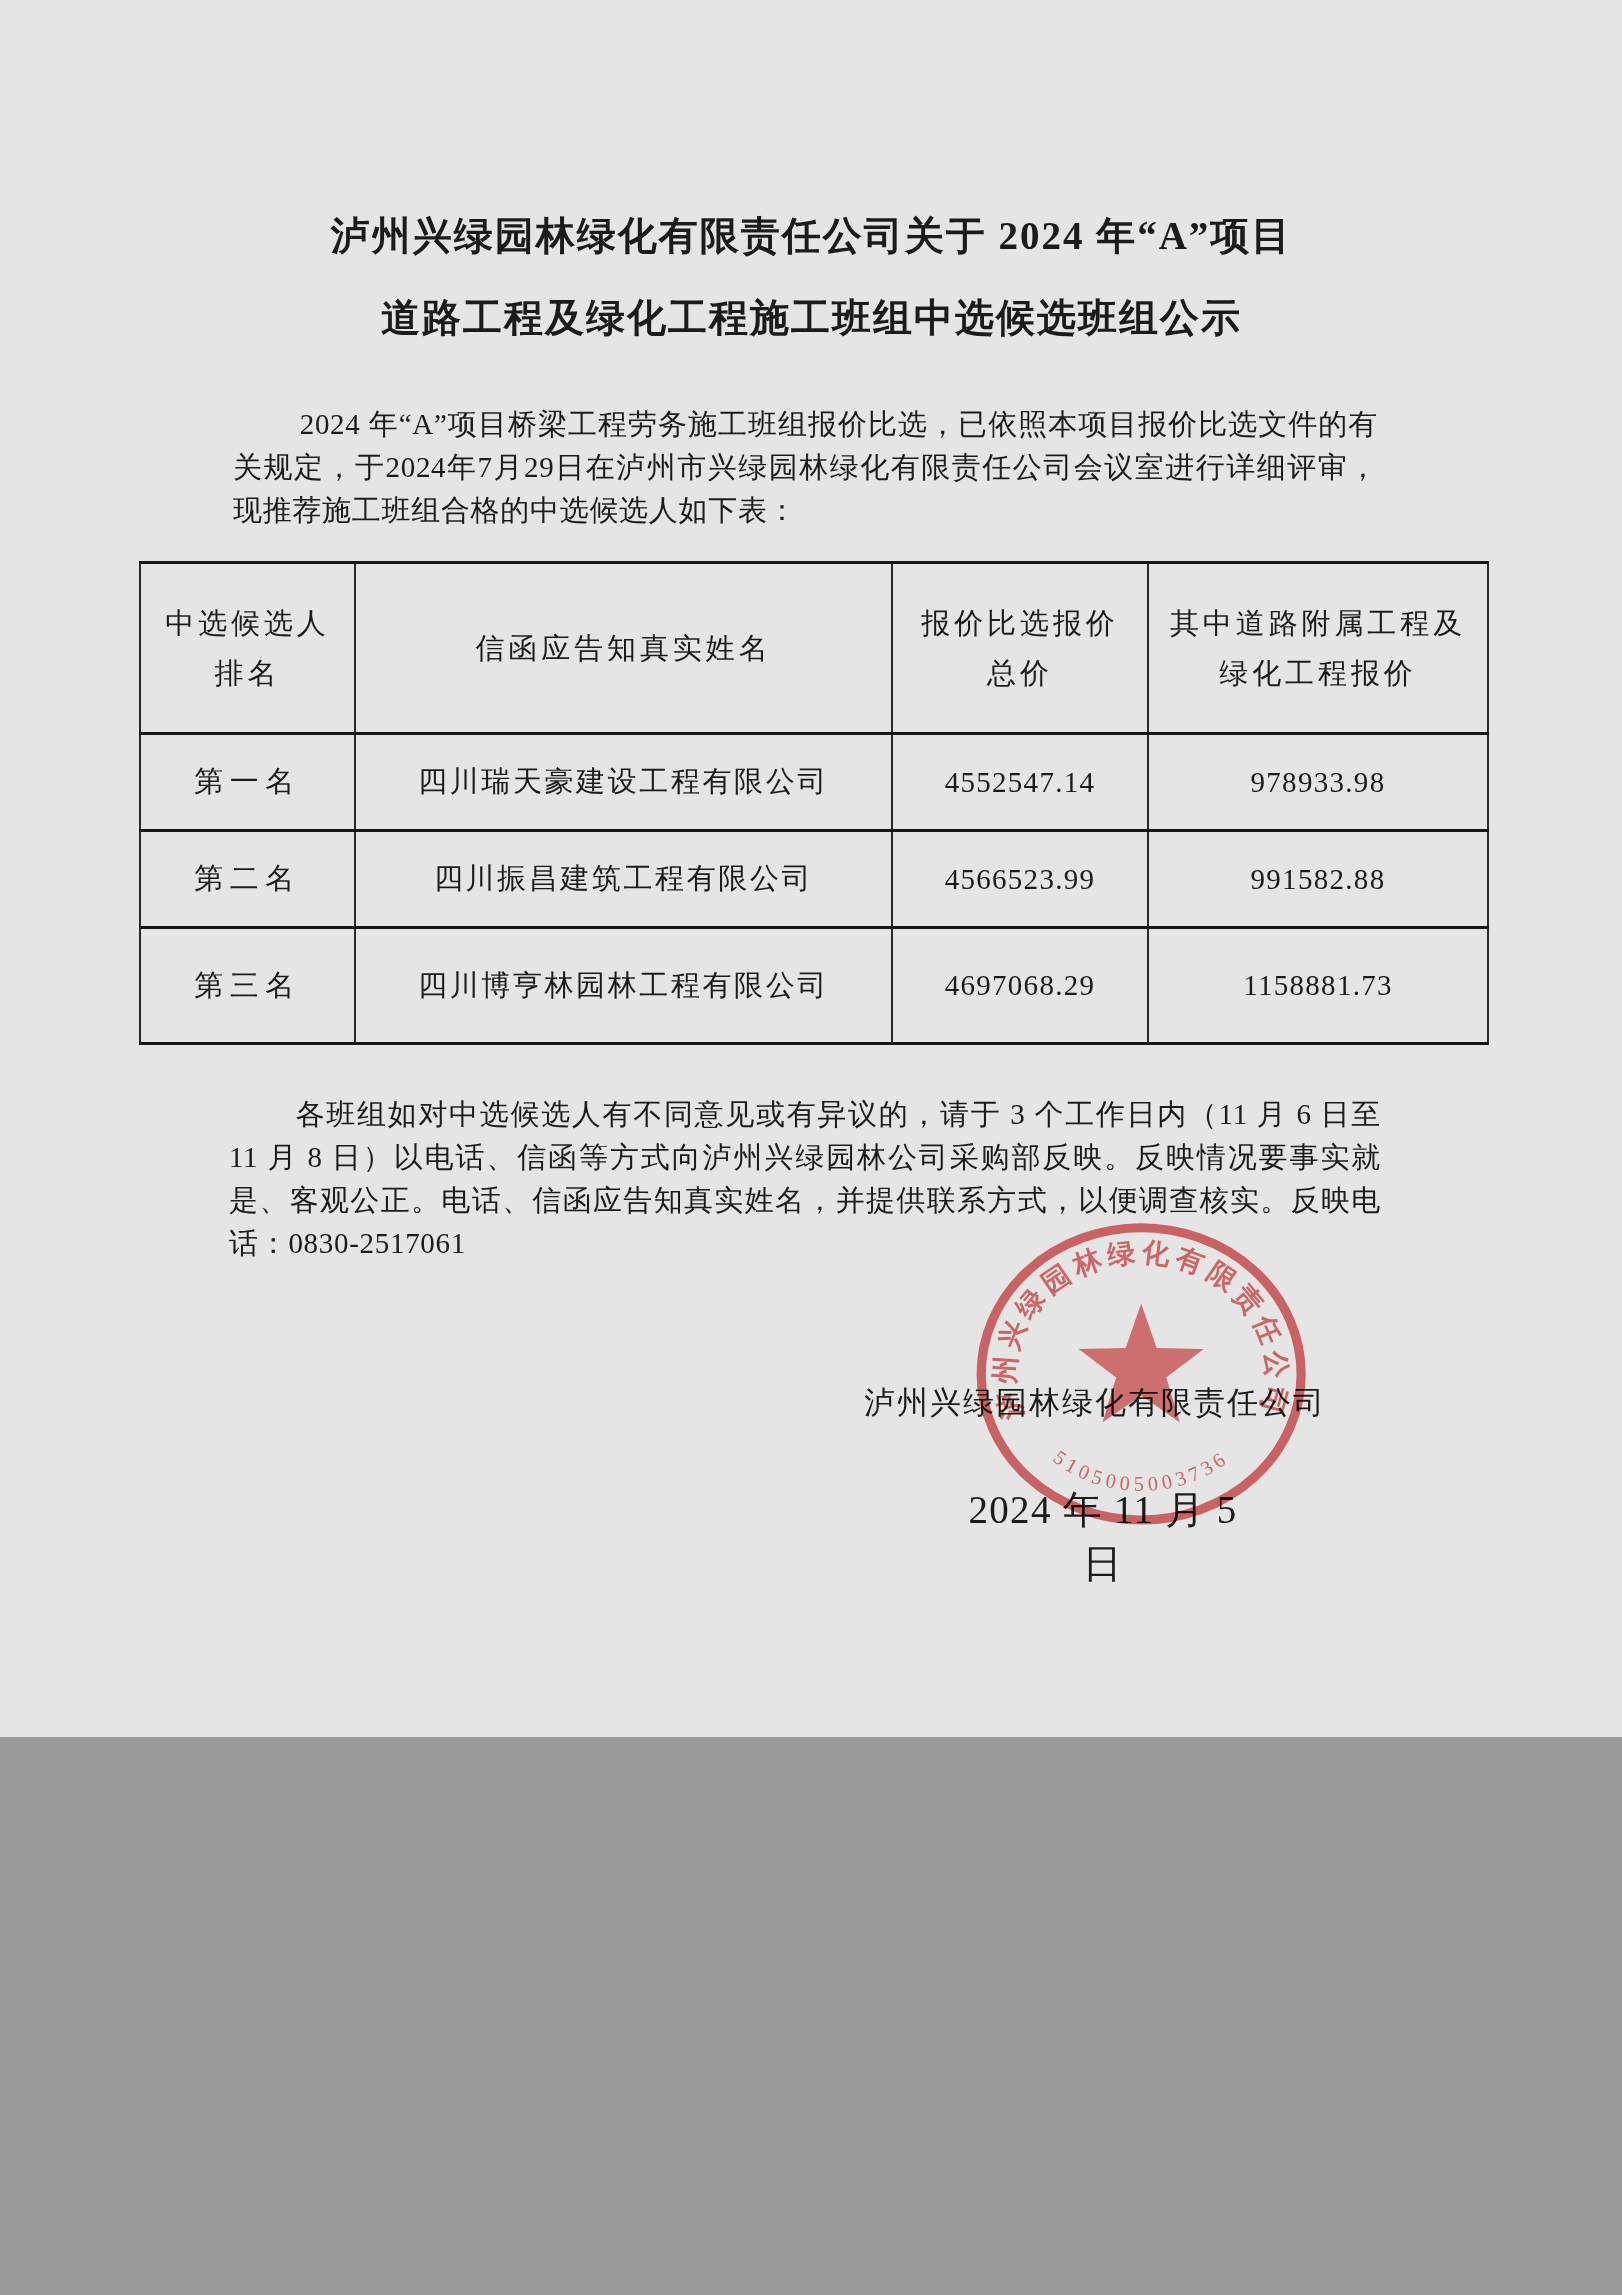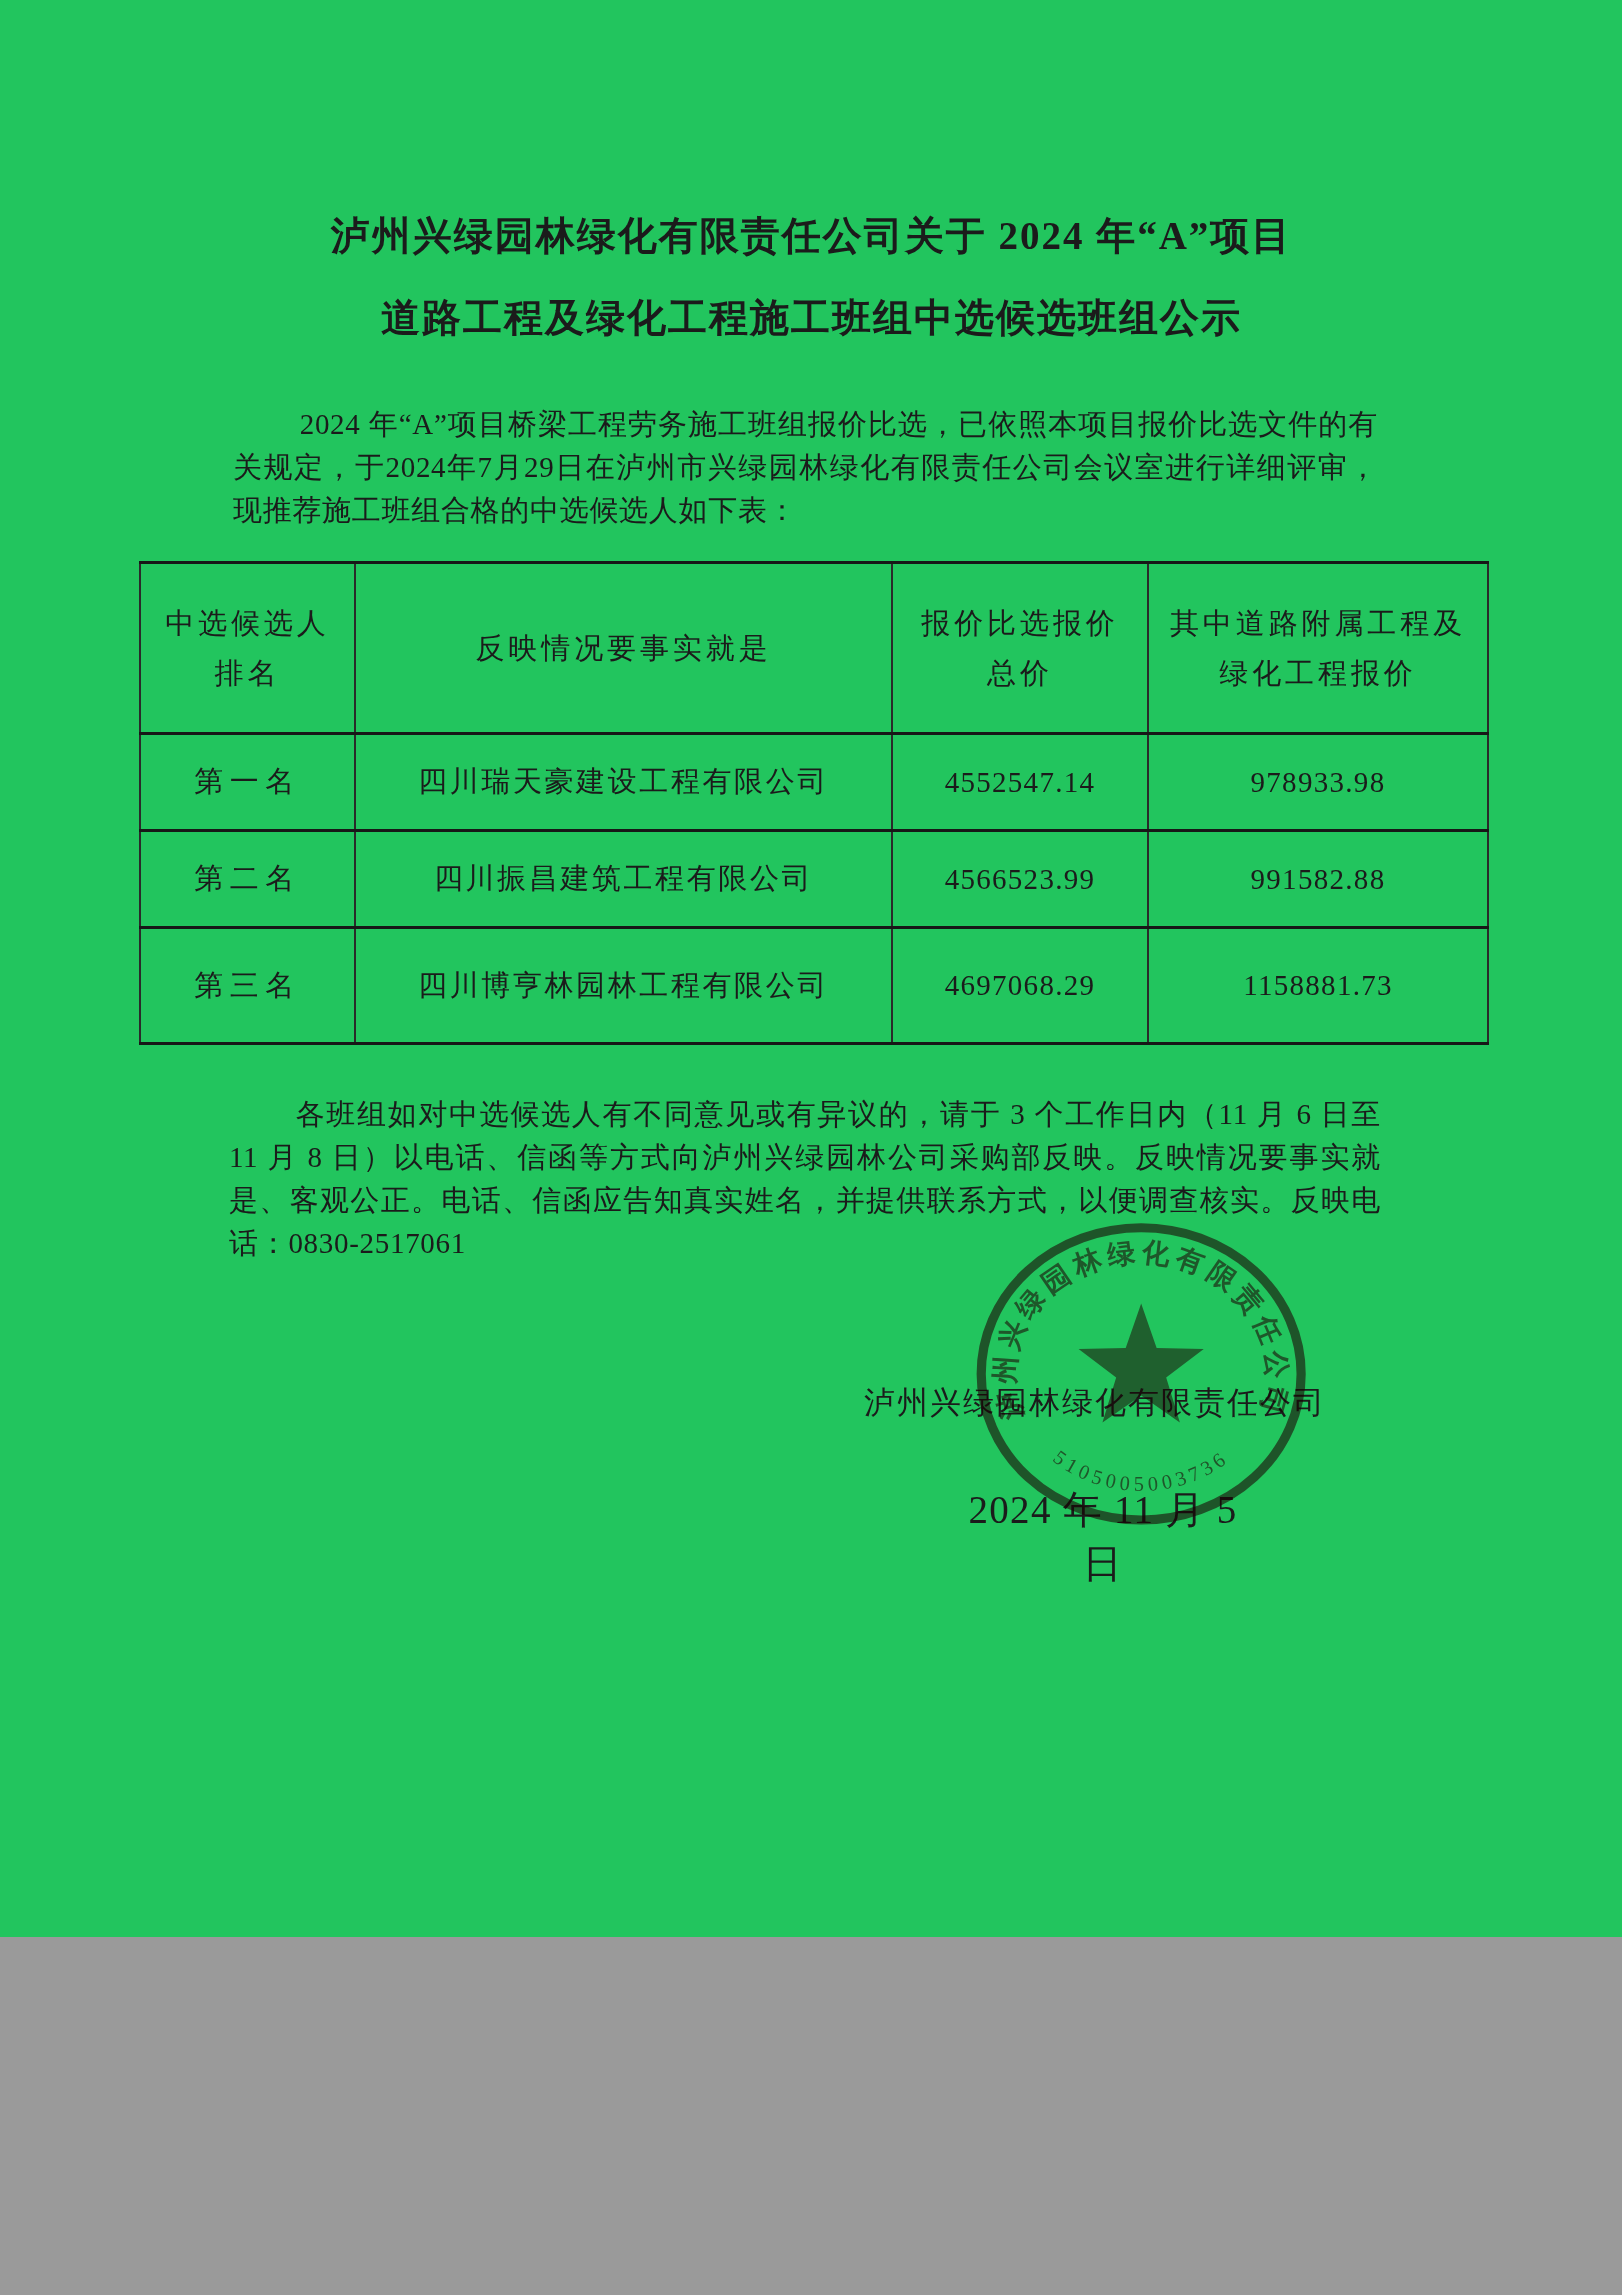--- a/index.html
+++ b/index.html
@@ -1,19 +1,19 @@
 <!DOCTYPE html>
 <html style="font-size:10.5px"><head>
 <meta charset="utf-8">
 <style>
   html,body{margin:0;padding:0;background:#9a9a9a;}
   .page{
     position:relative;
-    width:1623px;height:1937px;
-    background:#22c55e;
+    width:1623px;height:1737px;
+    background:#e5e5e5;
     font-family:"Liberation Serif","DejaVu Serif",serif;
     color:#1b1b1b;
     overflow:hidden;
   }
   .doc-title{
     position:absolute;top:195px;left:0;width:100%;
     text-align:center;font-weight:700;
     font-size:39px;line-height:82px;
     letter-spacing:2px;
   }
@@ -85,21 +85,21 @@
     <colgroup>
       <col style="width:215px">
       <col style="width:537px">
       <col style="width:256px">
       <col style="width:340px">
     </colgroup>
     <tbody>
         <tr class="hdr">
       <th>中选候选人
 排名</th>
-      <th>反映情况要事实就是</th>
+      <th>信函应告知真实姓名</th>
       <th>报价比选报价
 总价</th>
       <th>其中道路附属工程及
 绿化工程报价</th>
     </tr>
     <tr class="r1">
       <td class="rank">第一名</td>
       <td class="company">四川瑞天豪建设工程有限公司</td>
       <td class="num">4552547.14</td>
       <td class="num">978933.98</td>

